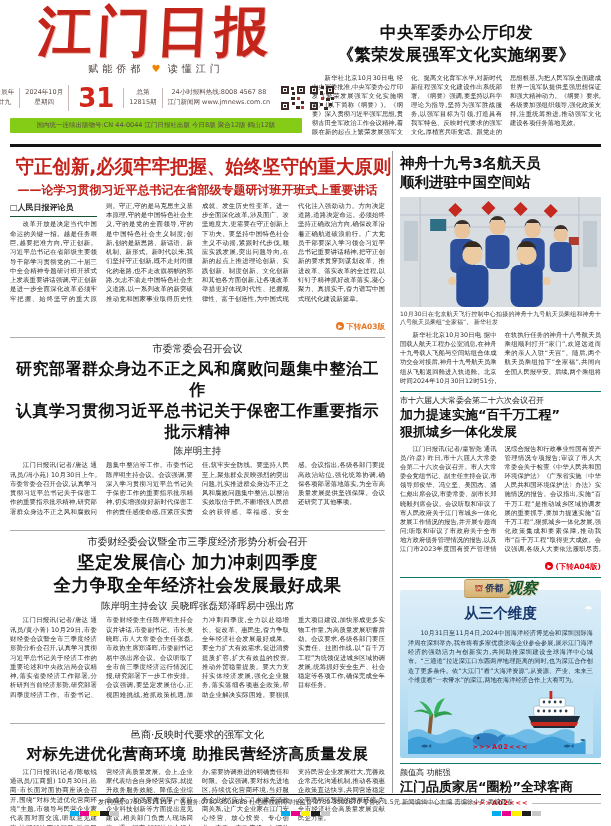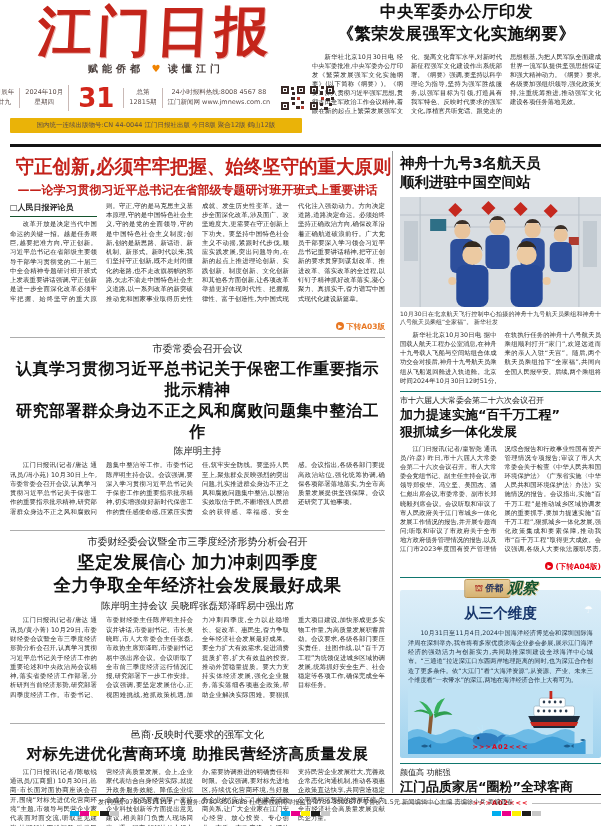--- a/index.html
+++ b/index.html
@@ -10,33 +10,33 @@
     font-family:"DejaVu Sans", sans-serif; color:#1a1a1a;
   }
   
   .header { position:absolute; top:0; left:10px; right:10px; height:143px; display:flex; }
   .header-left { width:292px; flex:none; display:flex; flex-direction:column; align-items:center; }
   .masthead-title {
     margin-top:2px; font-family:"DejaVu Serif", serif; font-weight:bold;
     font-size:54px; line-height:1.1; color:#c4251b; letter-spacing:5px;
     transform:skewX(-3deg); text-shadow:1px 1px 0 rgba(196,37,27,.35);
   }
-  .tagline { margin-top:1px; font-size:10px; letter-spacing:4px; color:#4a3f3c; font-weight:bold; }
+  .tagline { margin-top:1px; font-size:10px; letter-spacing:4px; color:#4a3f3c; font-weight:normal; }
   .tagline .heart { color:#f08300; font-size:10px; letter-spacing:0; }
   .datebar { margin-top:5px; display:flex; align-items:center; height:33px; }
   .datebar .seg { padding:0 5px; border-left:1px solid #c9b9b6; text-align:center; }
   .datebar .seg:first-child { border-left:none; }
   .tiny2 { font-size:6.5px; line-height:1.5; color:#5a4b48; white-space:nowrap; }
   .day-num { font-size:26px; font-weight:bold; color:#d2261b; line-height:1; padding:0 4px; }
   .qr-wrap { display:flex; gap:3px; padding-left:5px; }
   .graybar {
-    margin-top:4px; width:100%; background:#eab308; color:#5a4b48;
+    margin-top:4px; width:100%; background:#84cc16; color:#5a4b48;
     font-size:6.5px; text-align:center; padding:3px 0; border-radius:1px;
   }
-  .header-right { flex:1; padding-left:10px; padding-top:1px; }
+  .header-right { flex:1; padding-left:10px; padding-top:22px; }
   .tr-headline { text-align:center; font-weight:900; font-size:16.5px; line-height:1.35; color:#111; letter-spacing:.5px; }
   .tr-body { margin-top:6px; height:84px; overflow:hidden; column-count:3; column-gap:8px;
     font-size:6.3px; line-height:1.45; text-align:justify; color:#2b2b2b; }
   .indent { text-indent:2em; }
   .header-rule { position:absolute; top:144px; left:10px; right:10px; height:3px; background:#141414; }
   
   .main { position:absolute; top:151px; left:10px; right:10px; bottom:33px; display:flex; }
   .main-left { width:382px; flex:none; padding-right:7px; display:flex; flex-direction:column; }
   .vdivider { width:1px; background:#9a9a9a; flex:none; }
   .main-right { flex:1; padding-left:7px; display:flex; flex-direction:column; }
@@ -219,22 +219,22 @@
           <p class="indent">改革开放是决定当代中国命运的关键一招。越是任务艰巨,越要把准方向,守正创新。习近平总书记在省部级主要领导干部学习贯彻党的二十届三中全会精神专题研讨班开班式上发表重要讲话强调,守正创新是进一步全面深化改革必须牢牢把握、始终坚守的重大原则。守正,守的是马克思主义基本原理,守的是中国特色社会主义,守的是党的全面领导,守的是中国特色社会主义制度;创新,创的是新思路、新话语、新机制、新形式。新时代以来,我们坚持守正创新,既不走封闭僵化的老路,也不走改旗易帜的邪路,矢志不渝走中国特色社会主义道路,以一系列改革的新突破推动党和国家事业取得历史性成就、发生历史性变革。进一步全面深化改革,涉及面广、攻坚难度大,更需要在守正创新上下功夫。要坚持中国特色社会主义不动摇,紧跟时代步伐,顺应实践发展,突出问题导向,在新的起点上推进理论创新、实践创新、制度创新、文化创新和其他各方面创新,让各项改革举措更好体现时代性、把握规律性、富于创造性,为中国式现代化注入强劲动力。方向决定道路,道路决定命运。必须始终坚持正确政治方向,确保改革沿着正确航道破浪前行。广大党员干部要深入学习领会习近平总书记重要讲话精神,把守正创新的要求贯穿到谋划改革、推进改革、落实改革的全过程,以钉钉子精神抓好改革落实,凝心聚力、真抓实干,奋力谱写中国式现代化建设新篇章。</p>
         </div>
         <div class="jumprow jump-orange">
           <span class="jump-ico ico-o">▶</span><span>下转A03版</span>
         </div>
       </div>
 
       <div class="art">
         <div class="kicker">市委常委会召开会议</div>
         <div class="black-h h16">
+          <div>研究部署群众身边不正之风和腐败问题集中整治工作</div>
           <div>认真学习贯彻习近平总书记关于保密工作重要指示批示精神</div>
-          <div>研究部署群众身边不正之风和腐败问题集中整治工作</div>
         </div>
         <div class="byline">陈岸明主持</div>
         <div class="body4 cw-body">
           <p class="indent">江门日报讯(记者/唐达 通讯员/冯小苑) 10月30日上午,市委常委会召开会议,认真学习贯彻习近平总书记关于保密工作的重要指示批示精神,研究部署群众身边不正之风和腐败问题集中整治等工作。市委书记陈岸明主持会议。会议强调,要深入学习贯彻习近平总书记关于保密工作的重要指示批示精神,切实增强做好新时代保密工作的责任感使命感,压紧压实责任,筑牢安全防线。要坚持人民至上,聚焦群众反映强烈的突出问题,扎实推进群众身边不正之风和腐败问题集中整治,以整治实效取信于民,不断增强人民群众的获得感、幸福感、安全感。会议指出,各级各部门要提高政治站位,强化统筹协调,确保各项部署落地落实,为全市高质量发展提供坚强保障。会议还研究了其他事项。</p>
         </div>
       </div>
 
       <div class="art">
         <div class="kicker">市委财经委会议暨全市三季度经济形势分析会召开</div>
         <div class="black-h h17">

